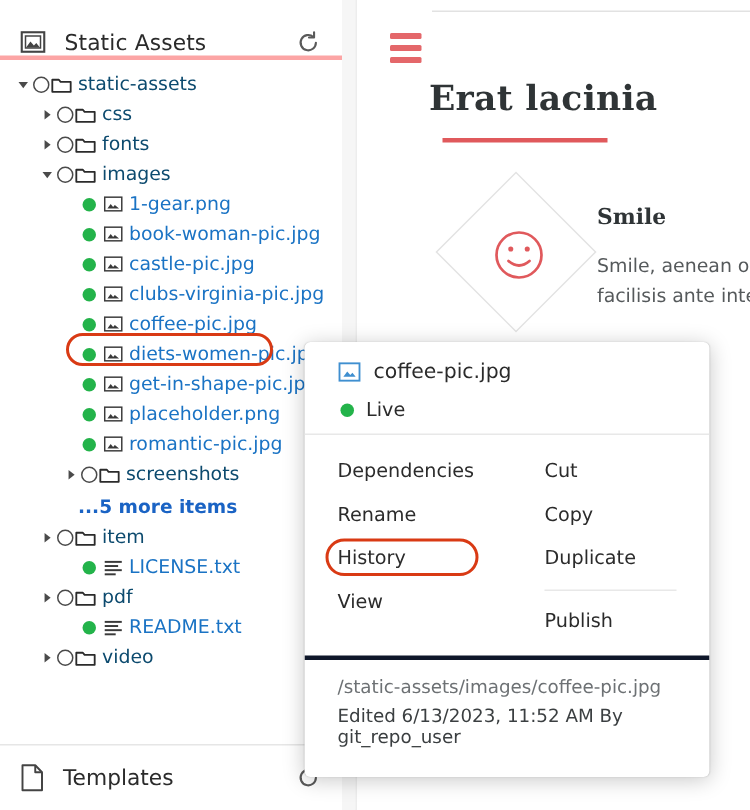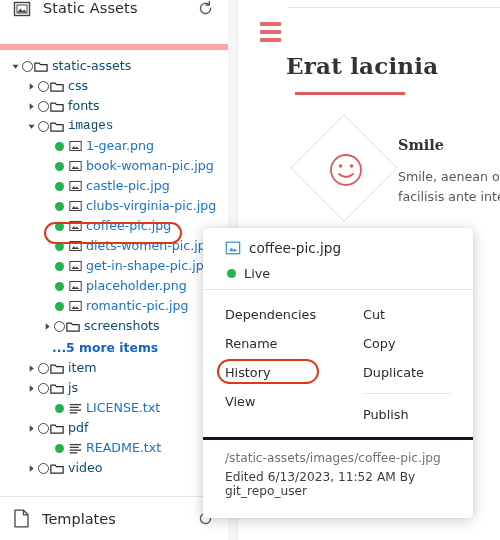--- a/index.html
+++ b/index.html
@@ -28,25 +28,25 @@
   #left-panel {
     width: 228px;
     height: 540px;
     background: #ffffff;
     position: relative;
     overflow: hidden;
     flex: 0 0 228px;
   }
   .panel-header {
     display: flex;
-    align-items: flex-start;
-    height: 50px;
+    align-items: flex-end;
+    height: 40px;
     padding: 0 14px 0 13px;
     box-sizing: border-box;
-    border-bottom: 6px solid #fca5a5;
+    border-bottom: 3px solid #fca5a5;
   }
   .panel-header .ph-icon {
     flex: 0 0 auto;
     margin-right: 12px;
     display: flex;
     align-items: center;
   }
   .panel-header .ph-title {
     flex: 1 1 auto;
     font-size: 14.5px;
@@ -407,21 +407,21 @@
             </svg>
           </span>
           <span class="circle"></span>
           <span class="icon-box">
             <svg width="14" height="13" viewBox="0 0 16 14">
               <path d="M1 3.2 H6 L7.3 4.8 H15 V12.4 H1 Z" fill="#fff" stroke="#2b2b2b" stroke-width="1.4" stroke-linejoin="round"></path>
             </svg>
           </span>
           <span class="node-label">fonts</span>
         </div>
-        <div class="tree-row" style="padding-left: 24px; font-family: Liberation Mono, monospace;">
+        <div class="tree-row" style="padding-left: 24px;">
           <span class="tw">
             <svg width="9" height="9" viewBox="0 0 10 10">
               <path d="M1.5 3 L8.5 3 L5 7.5 Z" fill="#4a4a4a"></path>
             </svg>
           </span>
           <span class="circle"></span>
           <span class="icon-box">
             <svg width="14" height="13" viewBox="0 0 16 14">
               <path d="M1 3.2 H6 L7.3 4.8 H15 V12.4 H1 Z" fill="#fff" stroke="#2b2b2b" stroke-width="1.4" stroke-linejoin="round"></path>
             </svg>
@@ -548,34 +548,20 @@
               <path d="M3 1.5 L3 8.5 L7.5 5 Z" fill="#4a4a4a"></path>
             </svg>
           </span>
           <span class="circle"></span>
           <span class="icon-box">
             <svg width="14" height="13" viewBox="0 0 16 14">
               <path d="M1 3.2 H6 L7.3 4.8 H15 V12.4 H1 Z" fill="#fff" stroke="#2b2b2b" stroke-width="1.4" stroke-linejoin="round"></path>
             </svg>
           </span>
           <span class="node-label">item</span>
-        </div>
-        <div class="tree-row" style="padding-left: 24px;">
-          <span class="tw">
-            <svg width="9" height="9" viewBox="0 0 10 10">
-              <path d="M3 1.5 L3 8.5 L7.5 5 Z" fill="#4a4a4a"></path>
-            </svg>
-          </span>
-          <span class="circle"></span>
-          <span class="icon-box">
-            <svg width="14" height="13" viewBox="0 0 16 14">
-              <path d="M1 3.2 H6 L7.3 4.8 H15 V12.4 H1 Z" fill="#fff" stroke="#2b2b2b" stroke-width="1.4" stroke-linejoin="round"></path>
-            </svg>
-          </span>
-          <span class="node-label">js</span>
         </div>
         <div class="tree-row" style="padding-left: 40px;">
           <span class="tw empty"></span>
           <span class="dot-live"></span>
           <span class="icon-box">
             <svg width="13" height="12" viewBox="0 0 16 14">
               <rect x="1" y="2" width="14" height="1.6" fill="#3a3a3a"></rect>
               <rect x="1" y="5.4" width="11" height="1.6" fill="#3a3a3a"></rect>
               <rect x="1" y="8.8" width="14" height="1.6" fill="#3a3a3a"></rect>
               <rect x="1" y="12.2" width="9" height="1.6" fill="#3a3a3a"></rect>

